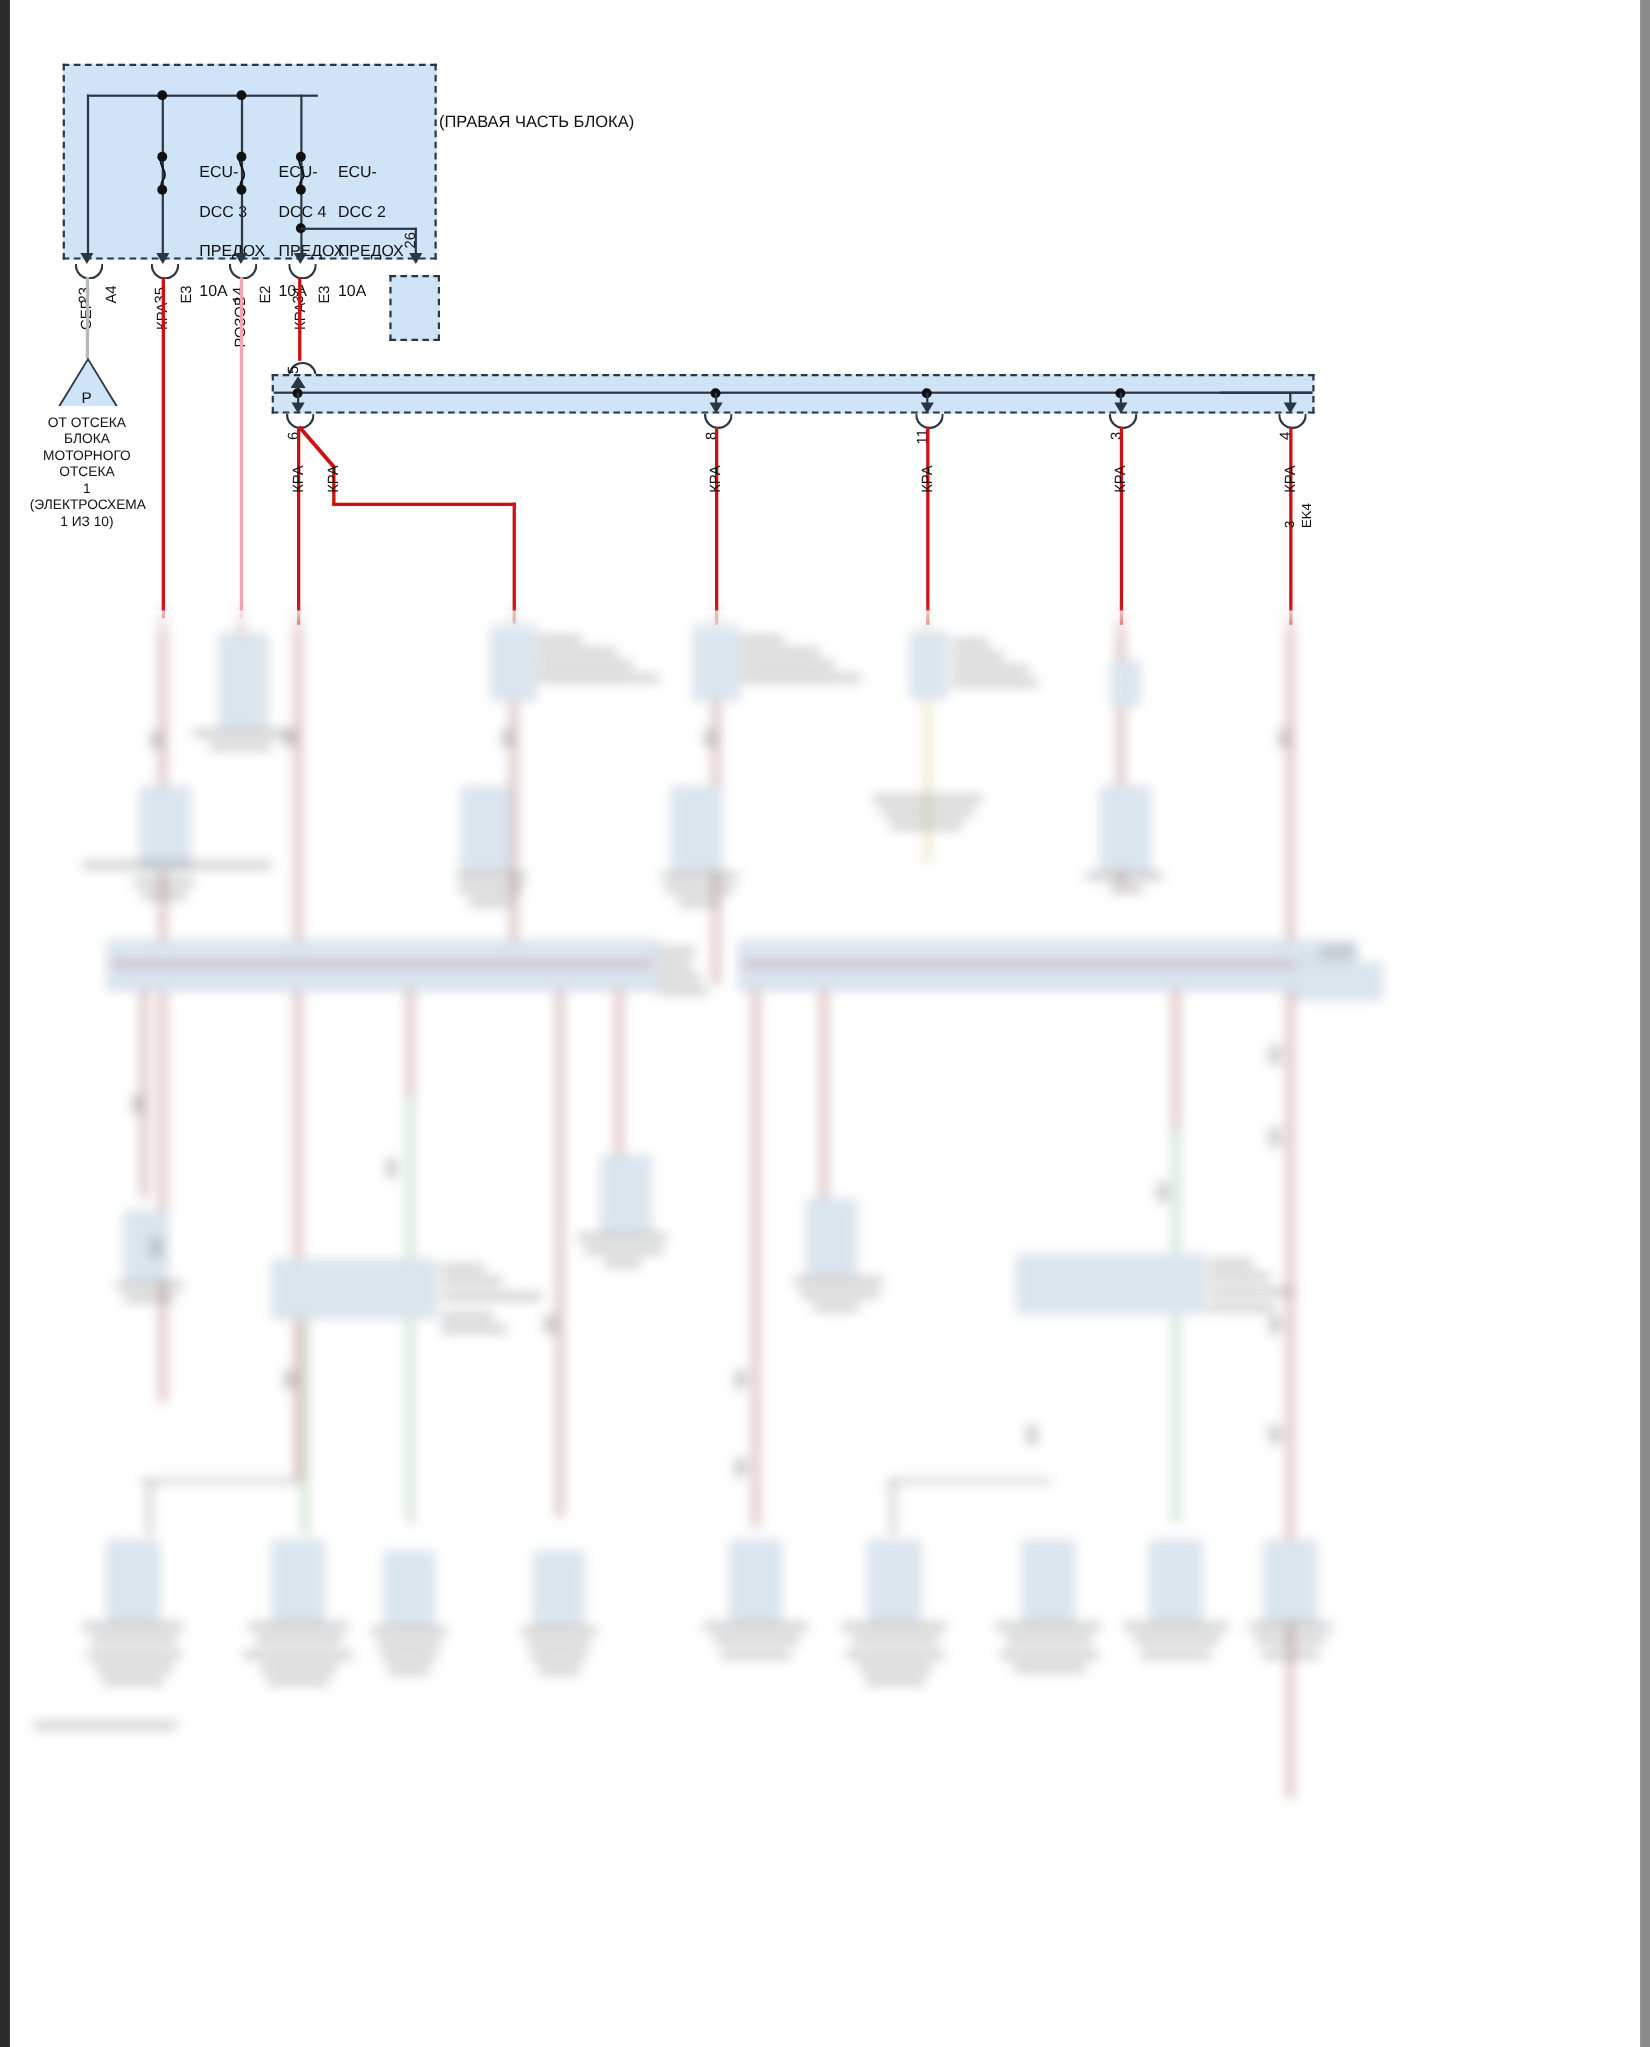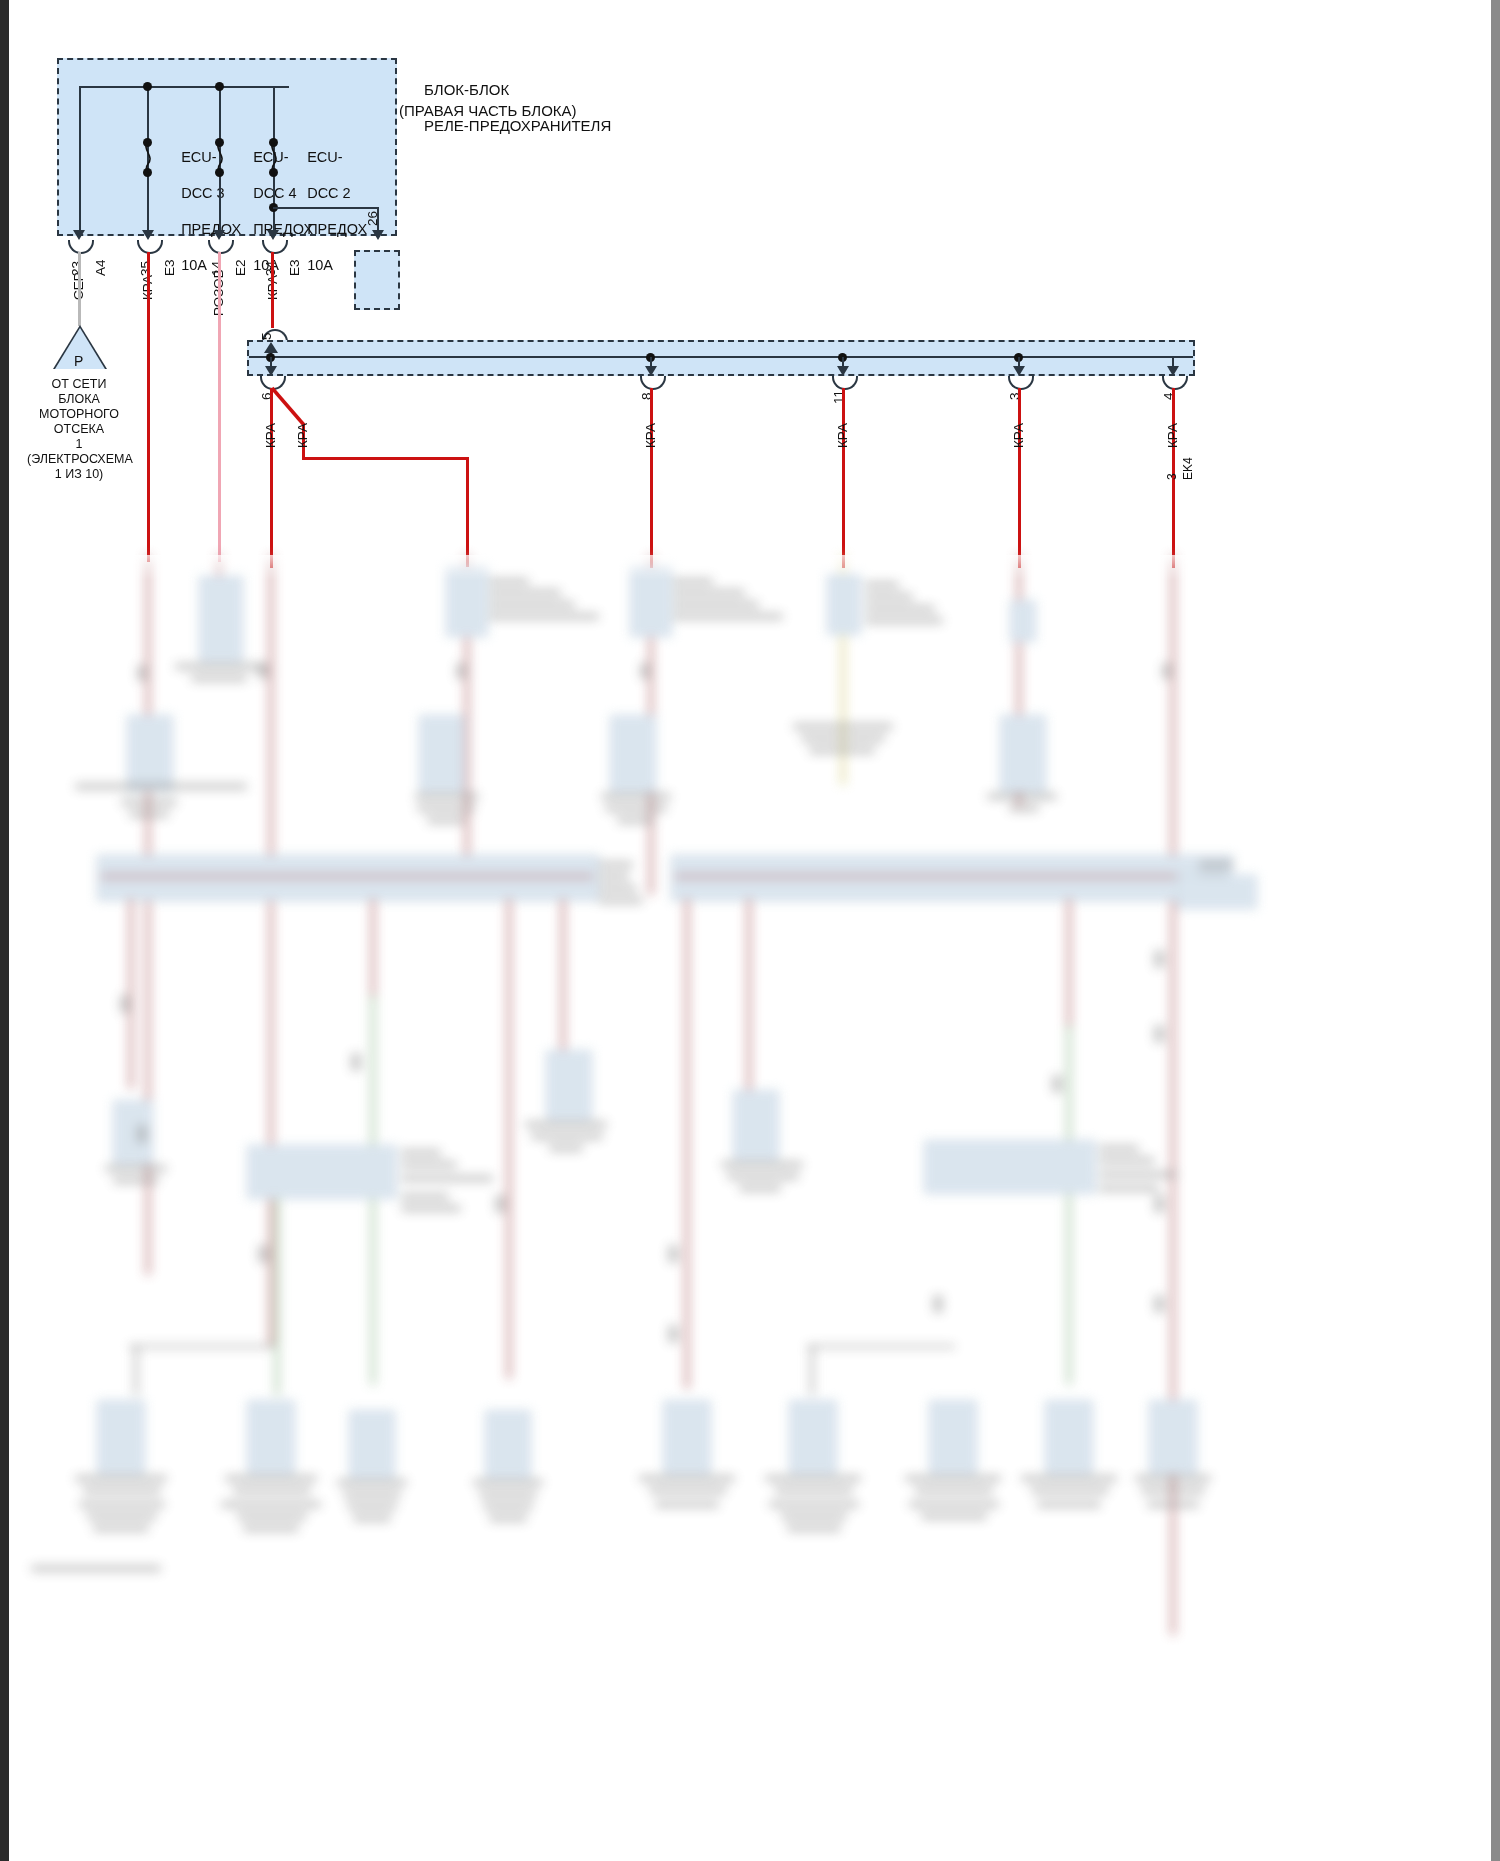--- a/index.html
+++ b/index.html
@@ -106,40 +106,36 @@
       <span>ПРЕДОХ</span><br>
       <span>10A</span>
     </div>
 
     <div class="dot" style="left:260px;top:203px;"></div>
     <div class="hline black" style="left:264px;top:207px;width:106px;"></div>
     <div class="vline black" style="left:368px;top:207px;height:27px;"></div>
     <div class="arrow" style="left:363px;top:230px;"></div>
     <div class="vlbl" style="left:356px;top:226px;">26</div>
 
-    <div class="lbl b" style="left:390px;top:63px;">
-      <span>БЛОК-БЛОК</span><br>
-      <span>РЕЛЕ-ПРЕДОХРАНИТЕЛЯ</span>
-    </div>
     <div class="lbl b" style="left:390px;top:102px;">(ПРАВАЯ ЧАСТЬ БЛОКА)</div>
 
     <div class="box-dash" style="left:345px;top:250px;width:46px;height:60px;"></div>
 
     <div class="arrow" style="left:64px;top:230px;"></div>
     <div class="cup" style="left:59px;top:240px;"></div>
     <div class="vlbl" style="left:60px;top:276px;">23</div>
     <div class="vlbl" style="left:84px;top:276px;">A4</div>
     <div class="vlbl" style="left:62px;top:300px;">СЕР</div>
     <div class="vline grey" style="left:69px;top:252px;height:74px;"></div>
 
     <div class="gnd-tri-o" style="left:44px;top:325px;"></div>
     <div class="gnd-tri" style="left:46px;top:328px;border-left-width:25px;border-right-width:25px;border-bottom-width:41px;"></div>
     <div class="lbl" style="left:65px;top:352px;font-size:14px;">P</div>
     <div class="lbl" style="left:18px;top:377px;text-align:center;width:104px;white-space:normal;line-height:15px;font-size:12.5px;">
-      <span>ОТ СЕТИ</span><br>
+      <span>ОТ ОТСЕКА</span><br>
       <span>БЛОКА МОТОРНОГО</span><br>
       <span>ОТСЕКА</span><br>
       <span>1 (ЭЛЕКТРОСХЕМА</span><br>
       <span>1 ИЗ 10)</span>
     </div>
 
     <div class="arrow" style="left:133px;top:230px;"></div>
     <div class="cup" style="left:128px;top:240px;"></div>
     <div class="vlbl" style="left:129px;top:276px;">35</div>
     <div class="vlbl" style="left:153px;top:276px;">E3</div>

